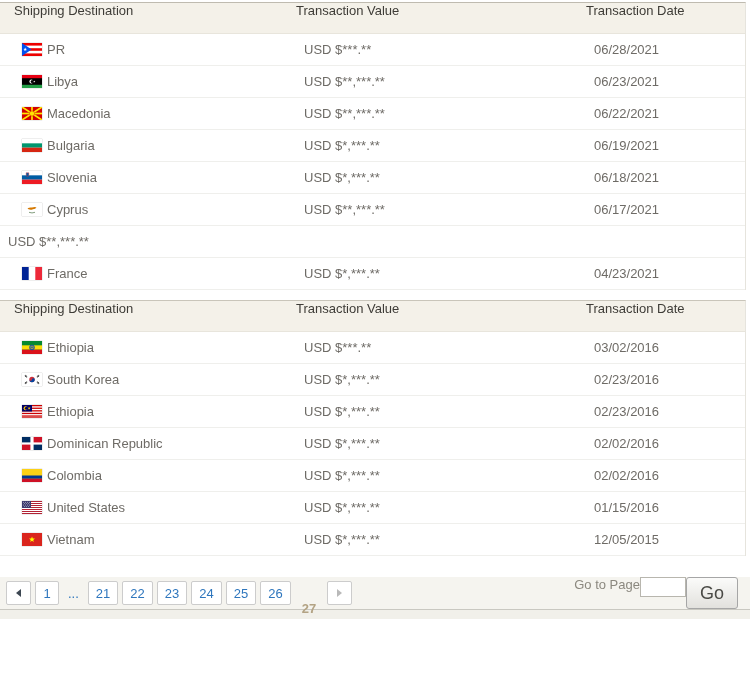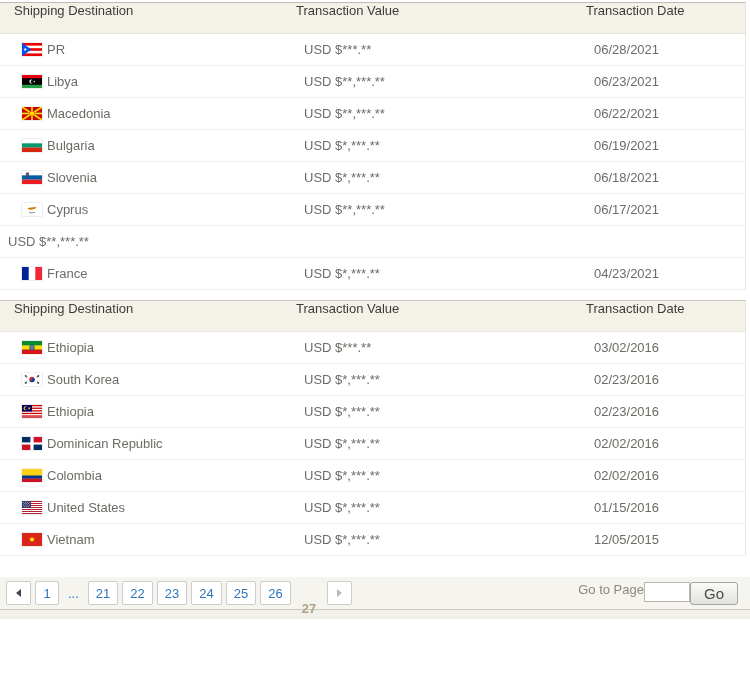--- a/index.html
+++ b/index.html
@@ -97,27 +97,27 @@
   .goto { display: flex; }
   .goto-label { color: #8b887f; font-size: 13px; }
   .goto-input {
     width: 46px; height: 20px;
     border: 1px solid #b8b6ae;
     background: #fff;
     font-size: 13px;
     padding: 1px 3px;
   }
   .go-btn {
-    height: 23px;
+    height: 32px;
     padding: 0 13px;
     border: 1px solid #a6a6a6;
     border-radius: 3px;
     background: linear-gradient(#fbfbfa, #e2e1dd);
     color: #4a4a46;
-    font-size: 15px;
+    font-size: 18px;
     font-family: "Liberation Sans", sans-serif;
     cursor: pointer;
   }
   .bottom-strip { height: 9px; background: #f1f0ea; }
 </style>
 </head>
 <body>
 
 <div class="page">
 

